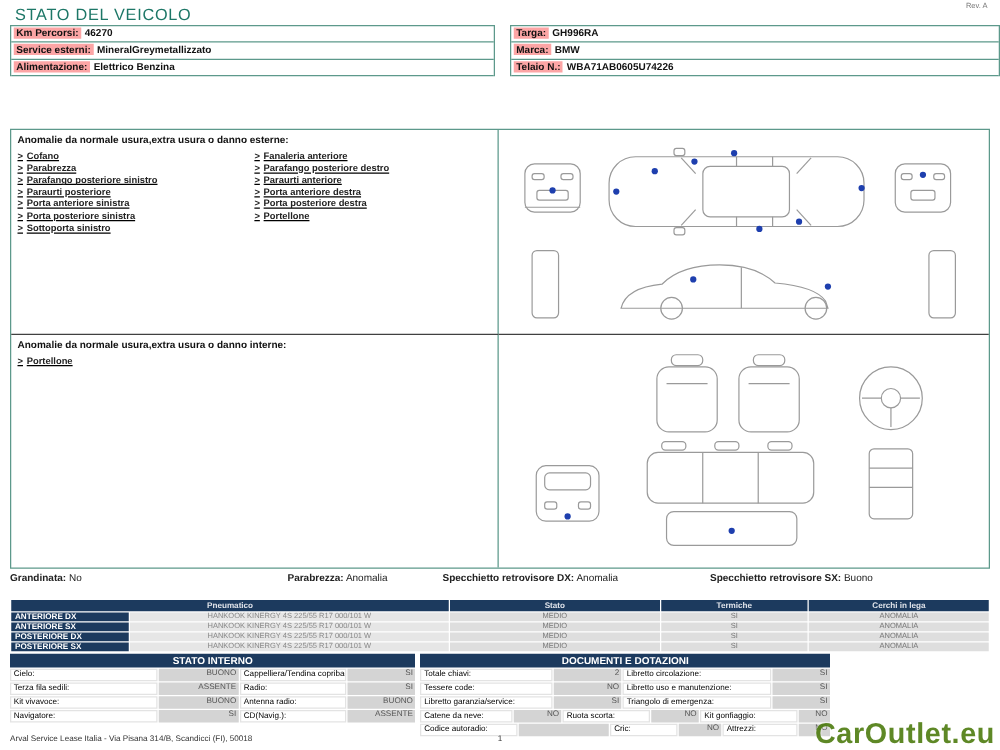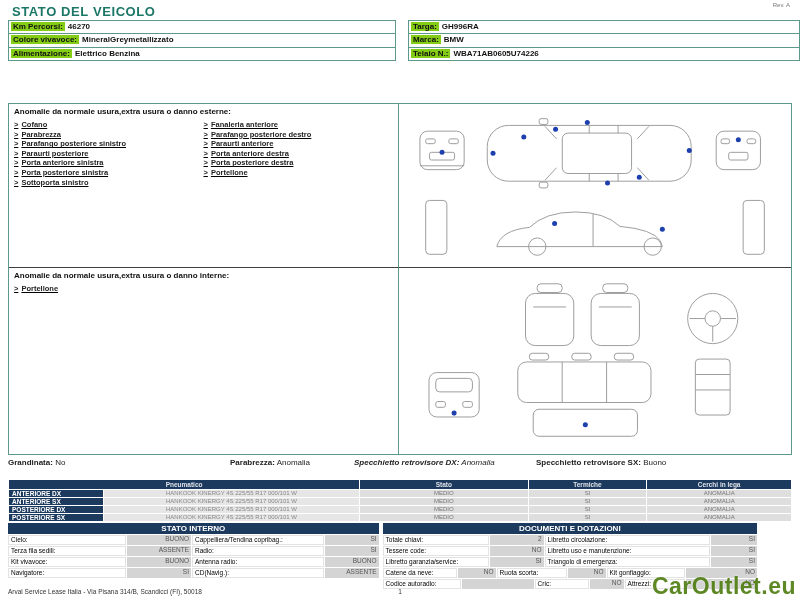--- a/index.html
+++ b/index.html
@@ -1,53 +1,53 @@
 <!DOCTYPE html>
 <html><head>
 <meta charset="utf-8">
 <style>
   * { margin:0; padding:0; box-sizing:border-box; }
   body { background:#888; font-family:"Liberation Sans", sans-serif; }
   .page { position:relative; width:800px; height:600px; background:#fff; overflow:hidden; }
 
-  .title { position:absolute; left:12px; top:4px; font-size:13px; font-weight:bold; color:#1d7767; letter-spacing:.6px; }
+  .title { position:absolute; left:12px; top:4px; font-size:13px; font-weight:normal; color:#1d7767; letter-spacing:.6px; }
   .rev { position:absolute; right:10px; top:2px; font-size:6px; color:#777; }
 
   .hdr-table { position:absolute; border:1px solid #5d998b; border-bottom:none; }
   .hdr-left  { left:8px;  top:20px; width:388px; }
   .hdr-right { left:408px; top:20px; width:392px; }
   .info-row { border-bottom:1px solid #5d998b; padding:1px 2px; font-size:8px; font-weight:bold; line-height:1.3; color:#111; }
-  .lbl { background:#84cc16; padding:0 2px; margin-right:3px; }
+  .lbl { background:#fca5a5; padding:0 2px; margin-right:3px; }
 
   .main { position:absolute; left:8px; top:103px; width:784px; height:352px; border:1px solid #5d998b; display:grid; grid-template-columns:390px 1fr; grid-template-rows:164px 1fr; }
   .mcell { border-right:1px solid #5d998b; border-bottom:1px solid #404040; padding:3px 5px; overflow:hidden; }
   .mcell.last-col { border-right:none; }
   .mcell.last-row { border-bottom:none; }
   .sec-title { font-size:8px; font-weight:bold; color:#111; }
   .cols { display:flex; margin-top:4px; }
   .col { width:50%;text-decoration:underline; }
   .anom-item { font-size:7.5px; font-weight:bold; color:#222; line-height:9.6px; white-space:nowrap; }
   .bullet { margin-right:3px; }
   .diagram-wrap { display:flex; align-items:center; justify-content:center; height:100%; }
   svg.diag { stroke:#9a9a9a; fill:none; stroke-width:1; }
   svg.diag .dot { fill:#1e3fae; stroke:none; }
 
   .summary { position:absolute; left:8px; top:458px; width:784px; font-size:8px; color:#222; }
   .sum-row { display:flex; line-height:10px; }
   .sum-item .s-lbl { font-weight:bold;text-align:right; }
-  .sum-item.w0 { width:222px; } .sum-item.w1 { width:124px; } .sum-item.w2 { width:182px;font-style:italic; }
+  .sum-item.w0 { width:222px; } .sum-item.w1 { width:124px; } .sum-item.w2 { width:214px; }
 
   .tires { position:absolute; left:8px; top:479px; width:784px; border-collapse:separate; border-spacing:1px; }
   .tires th { background:#1c3a5e; color:#dfe3ea; font-size:6.5px; font-weight:bold; line-height:9px; padding:0 2px; }
   .tires td { font-size:6px; line-height:7px; padding:0 3px; }
   .tires td.pos { background:#1c3a5e; color:#fff; font-weight:bold; font-size:6.5px; text-align:left; }
   .tires td.val { background:#dedede; color:#777; text-align:center; }
   .tires td.tname { background:#e6e6e6; color:#888; text-align:center; }
 
-  .bottom { position:absolute; left:8px; top:523px; width:749px; display:flex; gap:4px; }
+  .bottom { position:absolute; left:8px; top:523px; width:656px; display:flex; gap:4px; }
   .btable { }
   .btable.bt-left { width:388px; } .btable.bt-right { width:392px; }
   .bt-title { background:#1c3a5e; color:#fff; font-size:8px; font-weight:bold; text-align:center; line-height:11px; height:11px; }
   .bt-row { display:grid; gap:1px; margin-top:1px; }
   .g4a { grid-template-columns:118px 64px 1fr 54px; }
   .g4b { grid-template-columns:106px 54px 1fr 46px; }
   .g6a { grid-template-columns:74px 38px 70px 38px 78px 1fr; }
   .g6b { grid-template-columns:78px 72px 54px 34px 60px 1fr; }
   .bl { background:#fff; border:1px solid #e3e3e3; padding:0 2px; font-size:6.5px; line-height:8px; color:#000; white-space:nowrap; overflow:hidden; }
   .bv { background:#d4d4d4; text-align:right; color:#555; font-size:6.5px; line-height:8px; padding:0 2px; white-space:nowrap; overflow:hidden; }
@@ -59,21 +59,21 @@
 </head>
 <body>
 
 <div class="page">
 
   <div class="title">STATO DEL VEICOLO</div>
   <div class="rev">Rev. A</div>
 
   <div class="hdr-table hdr-left">
     <div class="info-row"><span class="lbl">Km Percorsi:</span><span>46270</span></div>
-    <div class="info-row"><span class="lbl">Colore vivavoce:</span><span>MineralGreymetallizzato</span></div>
+    <div class="info-row"><span class="lbl">Service esterni:</span><span>MineralGreymetallizzato</span></div>
     <div class="info-row"><span class="lbl">Alimentazione:</span><span>Elettrico Benzina</span></div>
   </div>
 
   <div class="hdr-table hdr-right">
     <div class="info-row"><span class="lbl">Targa:</span><span>GH996RA</span></div>
     <div class="info-row"><span class="lbl">Marca:</span><span>BMW</span></div>
     <div class="info-row"><span class="lbl">Telaio N.:</span><span>WBA71AB0605U74226</span></div>
   </div>
 
   <div class="main">

